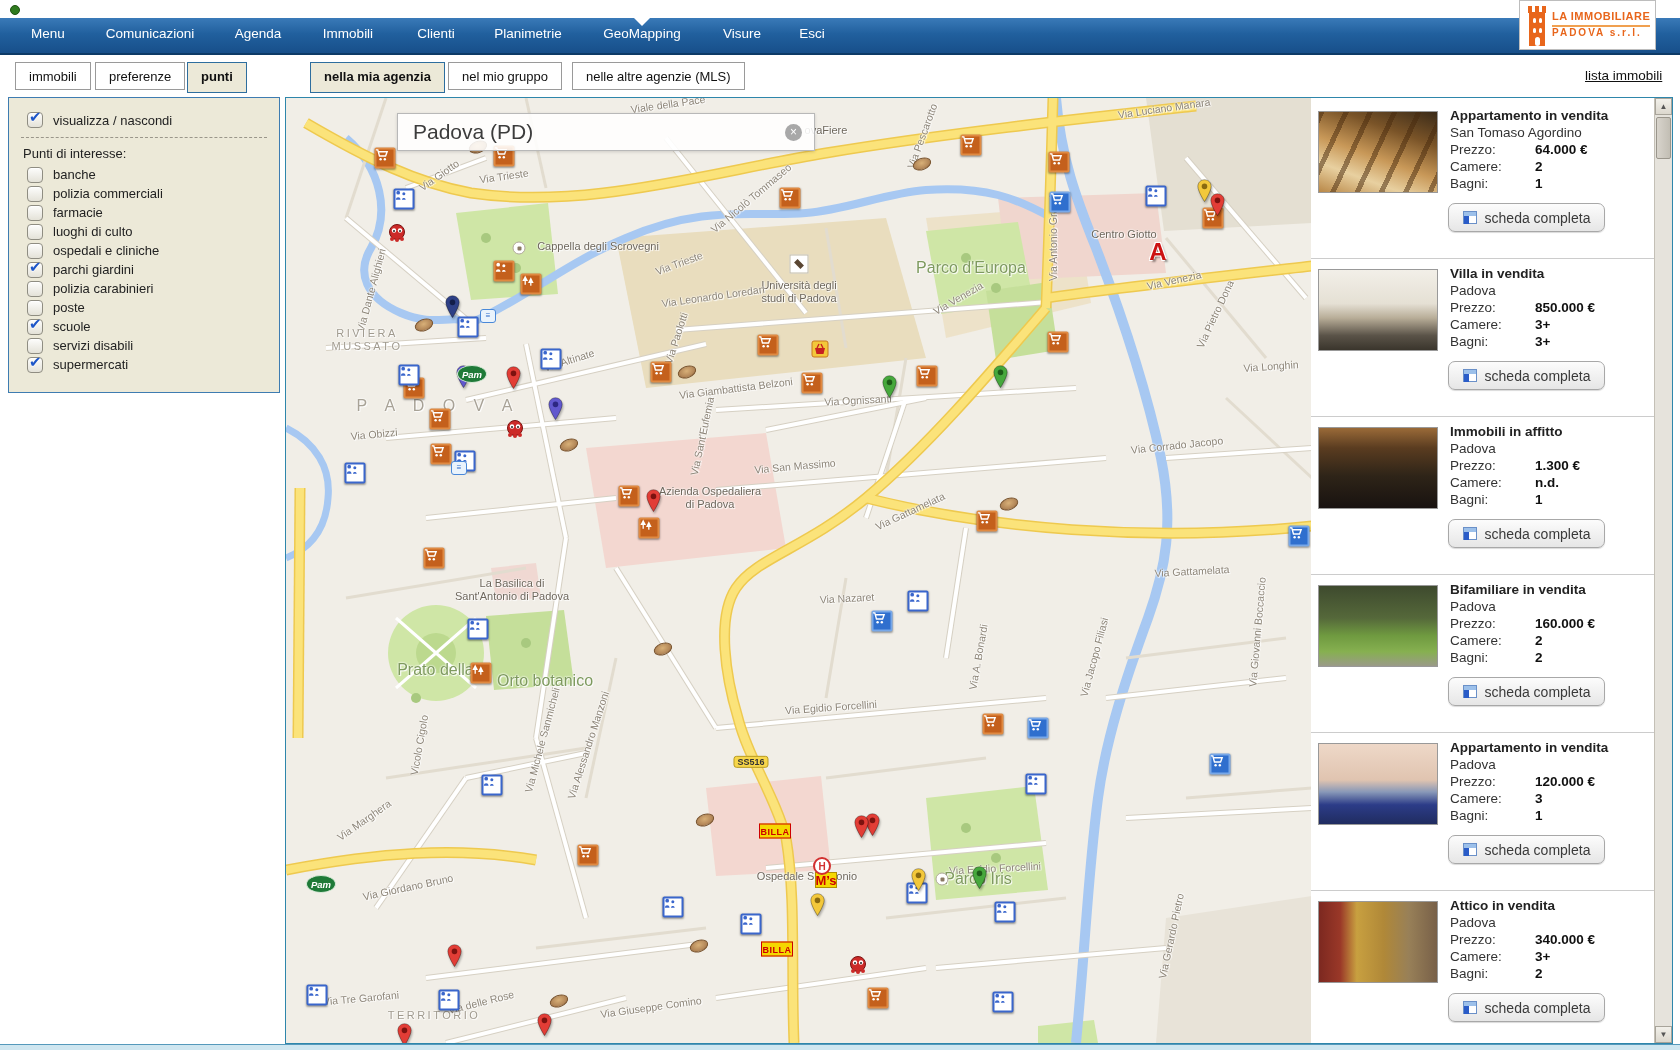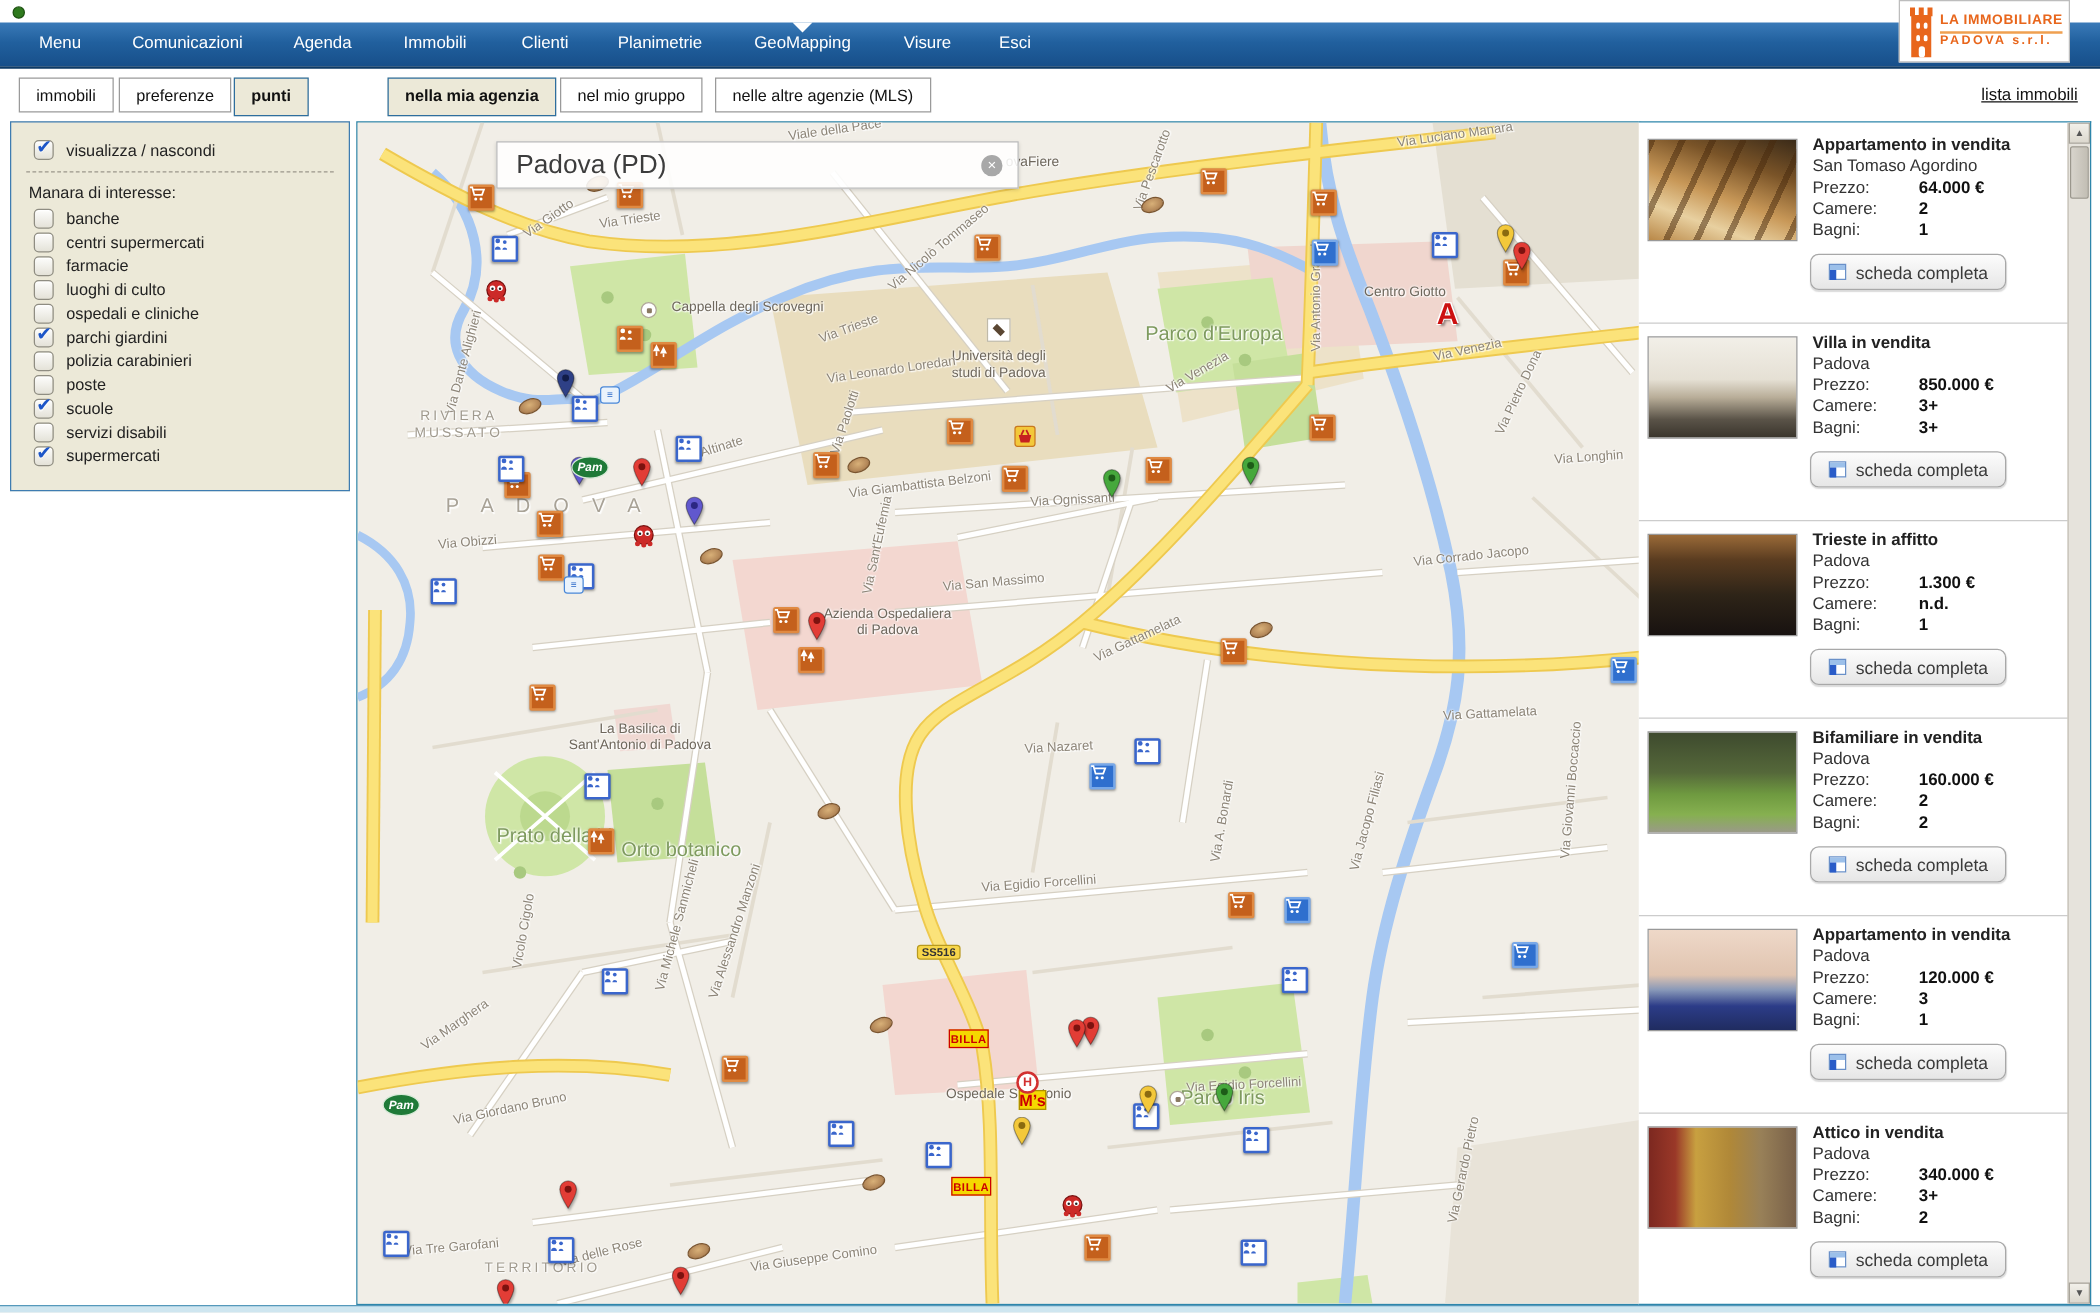--- a/index.html
+++ b/index.html
@@ -195,29 +195,29 @@
     </div>
   <a class="lista-link">lista immobili</a>
 </div>
 
 <div class="poi-panel">
   <div class="poi-toggle-row">
     <span class="cb on"></span>
     <span class="poi-label">visualizza / nascondi</span>
   </div>
   <div class="poi-divider"></div>
-  <div class="poi-section">Manara di interesse:</div>
+  <div class="poi-section">Punti di interesse:</div>
   <div id="poi-list">
       <div class="poi-item">
         <span class="cb"></span>
         <span class="poi-label">banche</span>
       </div>
       <div class="poi-item">
         <span class="cb"></span>
-        <span class="poi-label">centri supermercati</span>
+        <span class="poi-label">polizia commerciali</span>
       </div>
       <div class="poi-item">
         <span class="cb"></span>
         <span class="poi-label">farmacie</span>
       </div>
       <div class="poi-item">
         <span class="cb"></span>
         <span class="poi-label">luoghi di culto</span>
       </div>
       <div class="poi-item">
@@ -1135,21 +1135,21 @@
     <div class="l-row" style="top:58px"><span class="lab">Camere:</span><b class="val">3+</b></div>
     <div class="l-row" style="top:75px"><span class="lab">Bagni:</span><b class="val">3+</b></div>
     <div class="l-btn">
       <i class="scheda-ic"></i>
           <span>scheda completa</span>
     </div>
   </div>
 
   <div class="listing">
     <div class="l-photo ph-shop"></div>
-    <div class="l-title">Trieste in affitto</div>
+    <div class="l-title">Immobili in affitto</div>
     <div class="l-loc">Padova</div>
     <div class="l-row" style="top:41px"><span class="lab">Prezzo:</span><b class="val">1.300 €</b></div>
     <div class="l-row" style="top:58px"><span class="lab">Camere:</span><b class="val">n.d.</b></div>
     <div class="l-row" style="top:75px"><span class="lab">Bagni:</span><b class="val">1</b></div>
     <div class="l-btn">
       <i class="scheda-ic"></i>
           <span>scheda completa</span>
     </div>
   </div>
 

